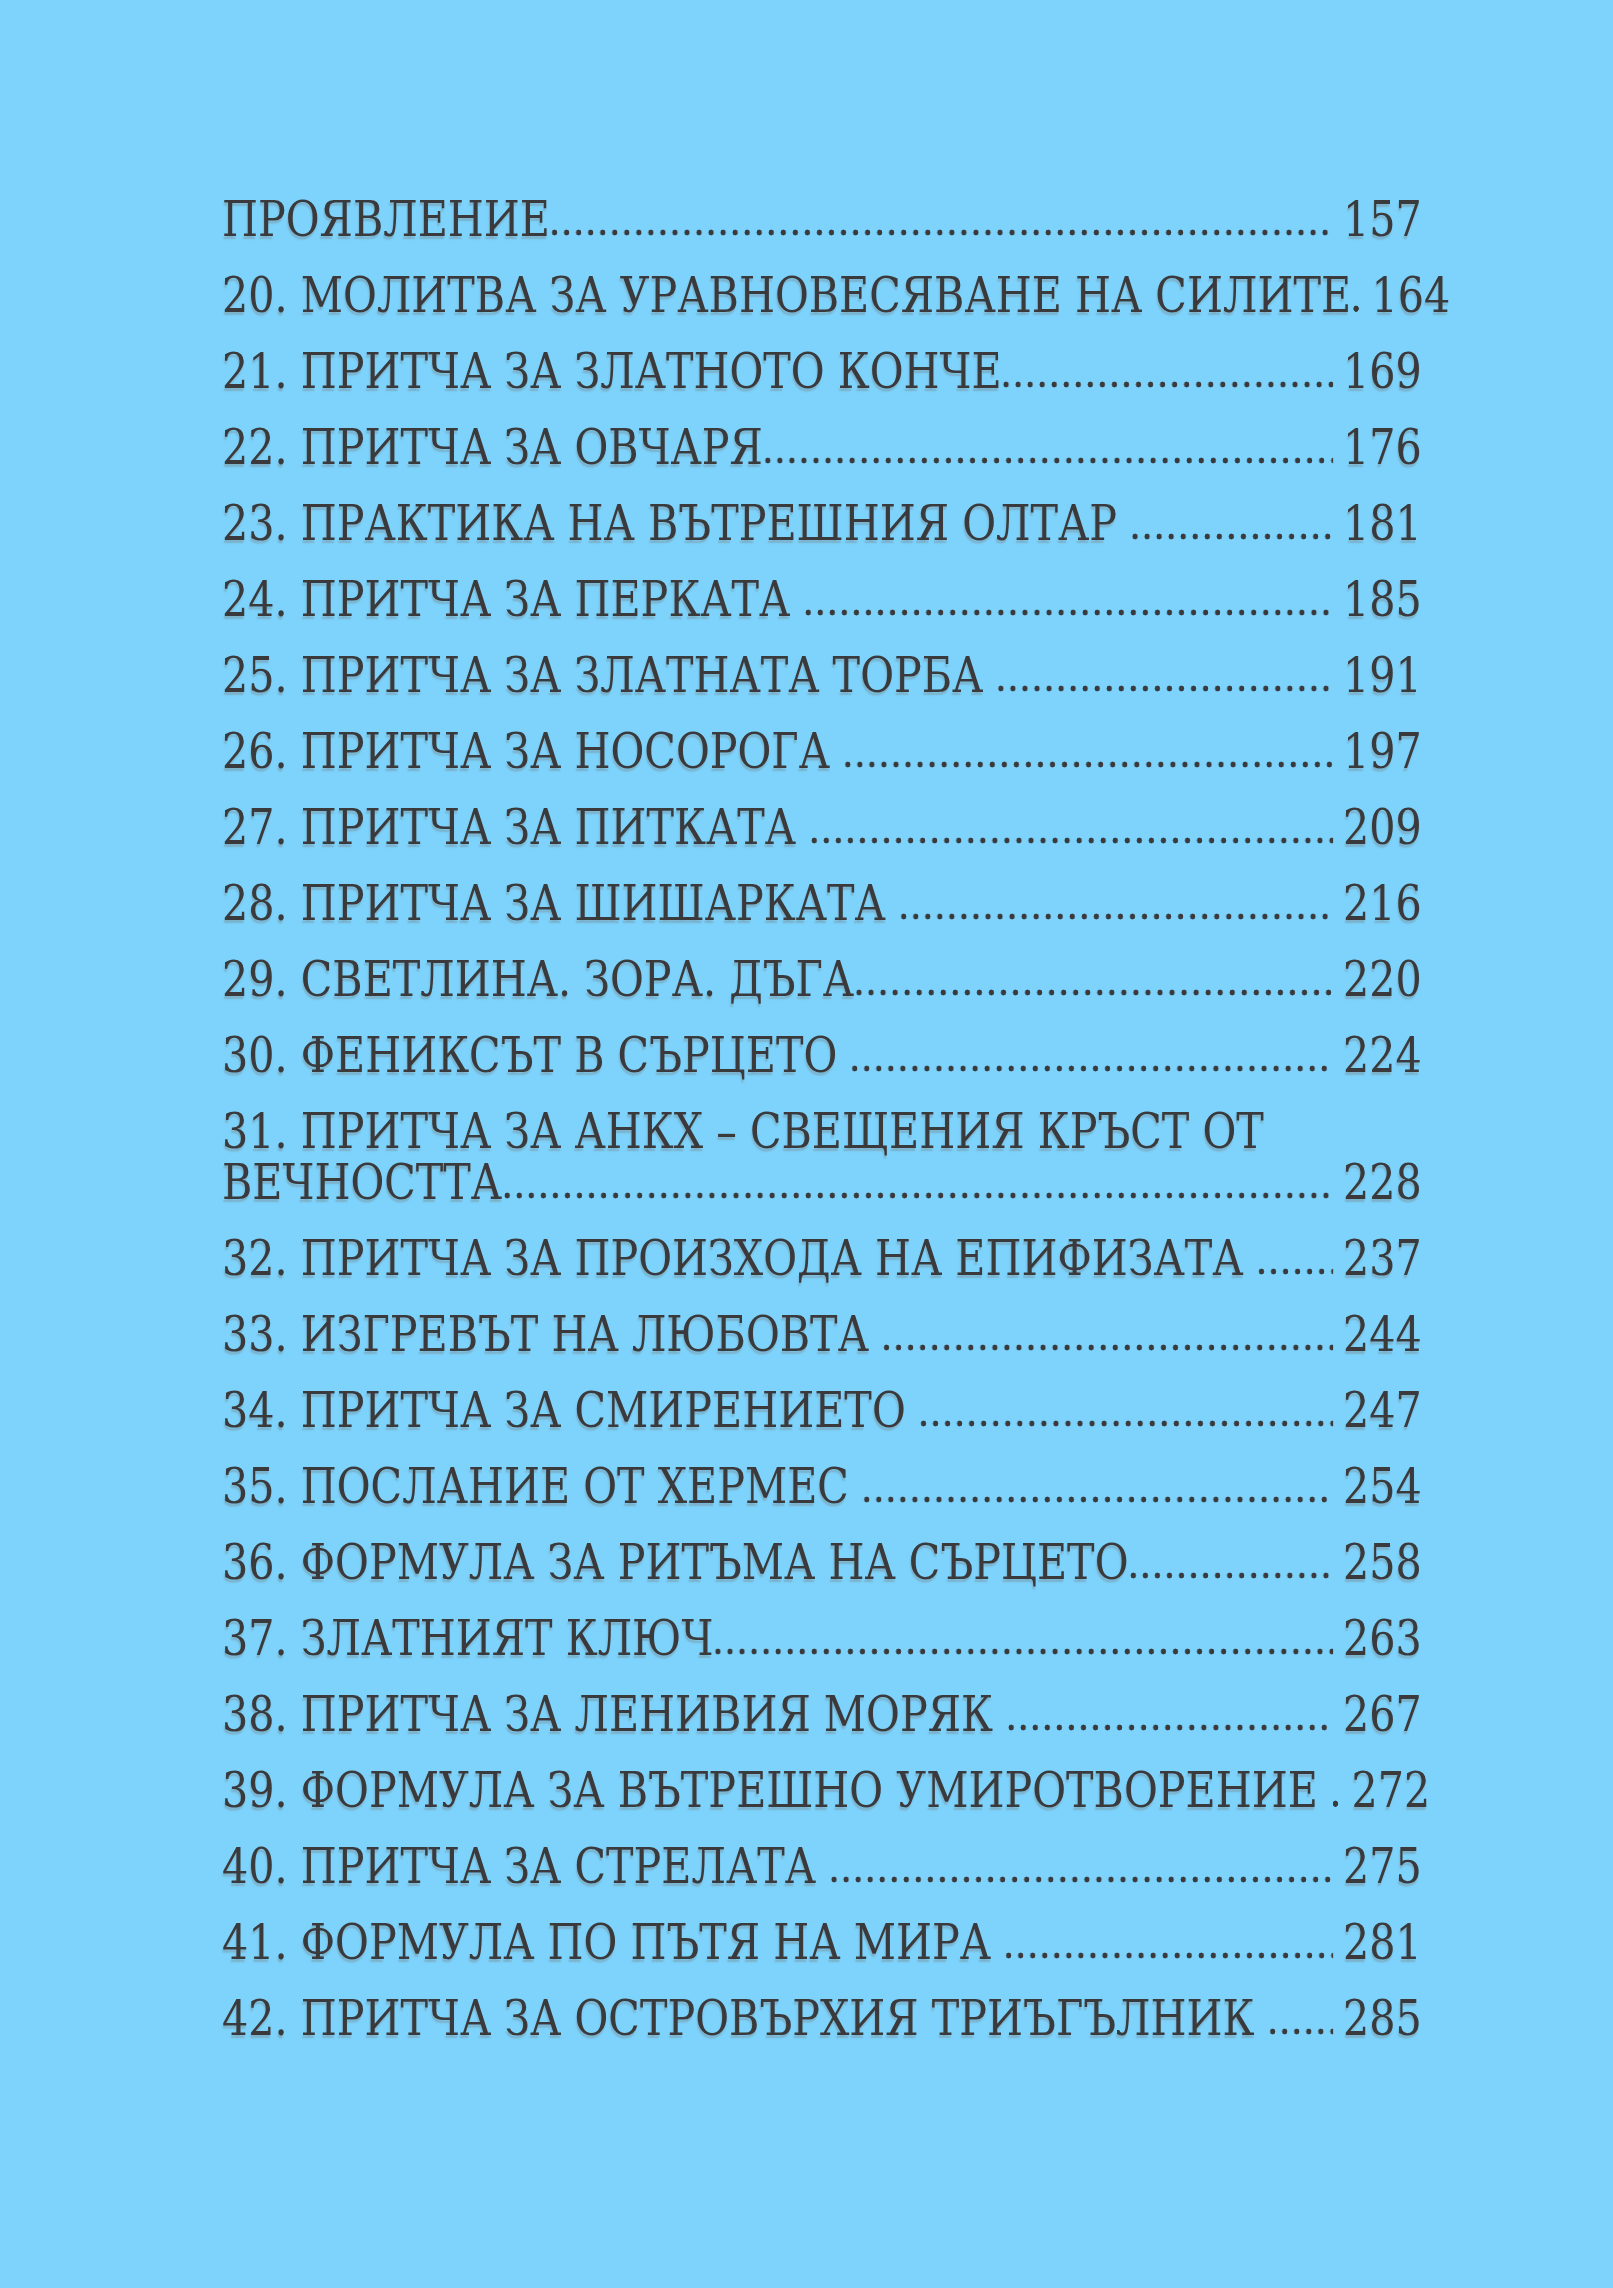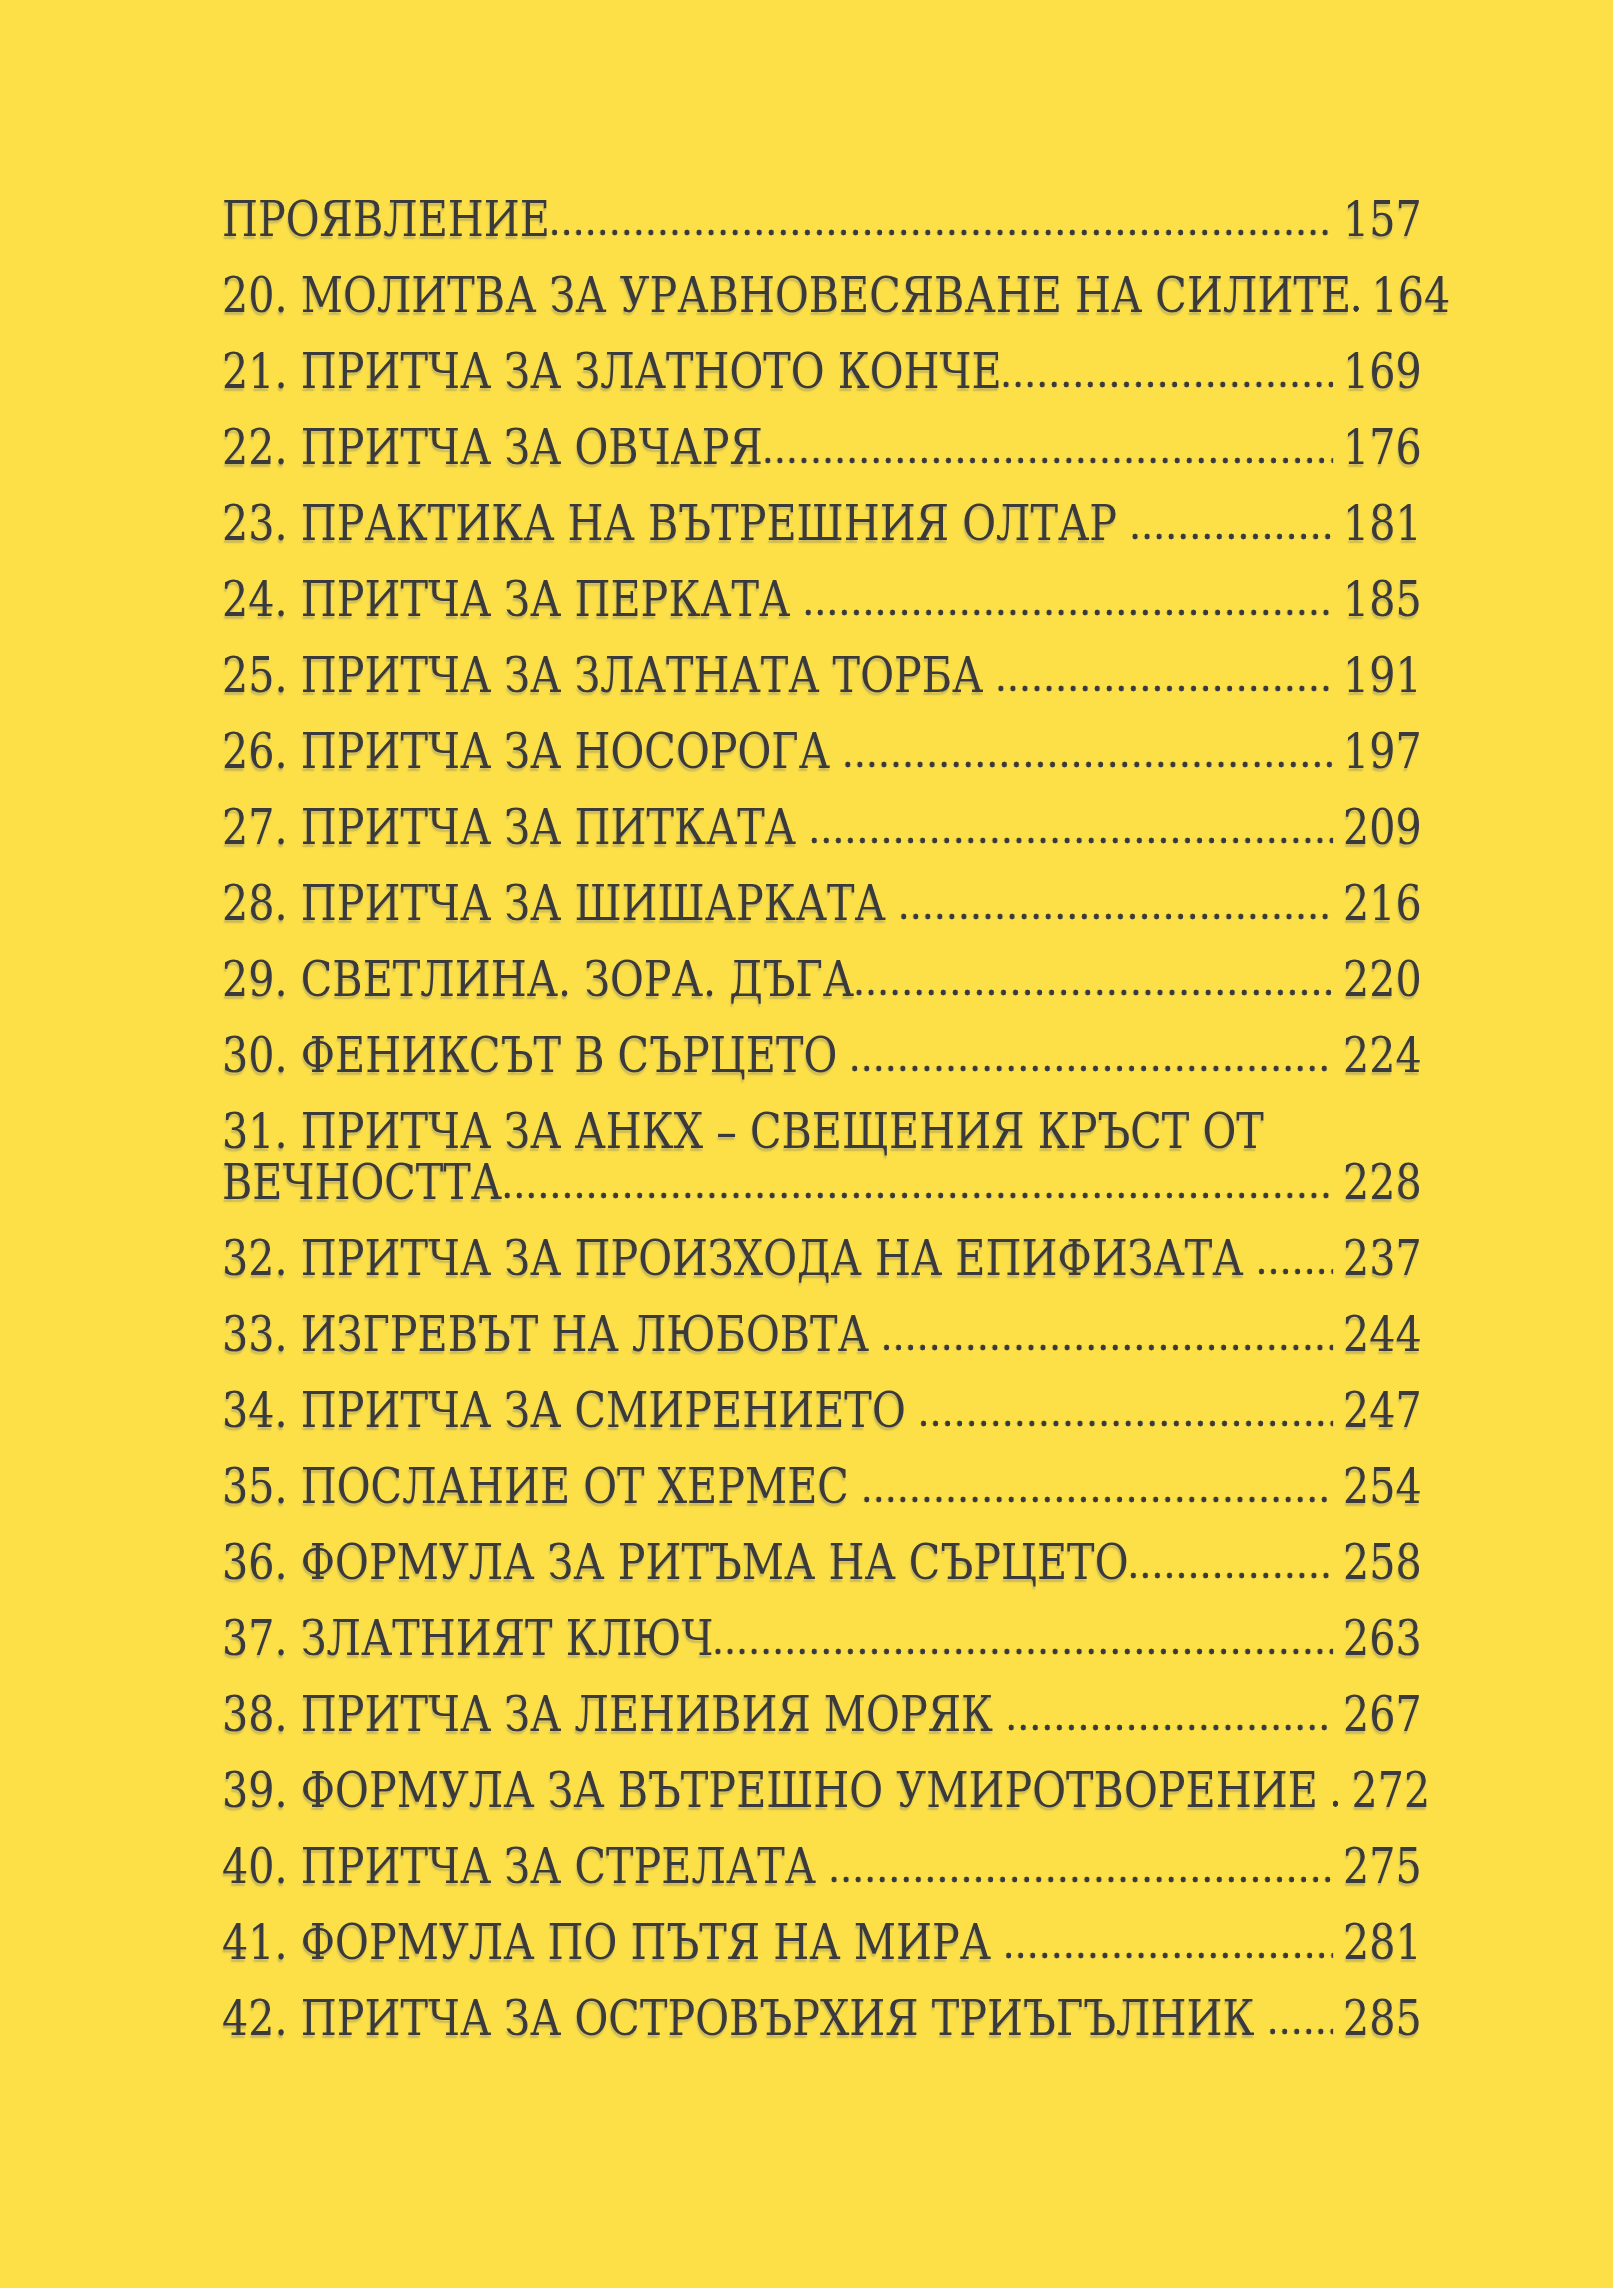--- a/index.html
+++ b/index.html
@@ -1,19 +1,19 @@
 <!DOCTYPE html>
 <html style="font-size:14.8px"><head>
 <meta charset="utf-8">
 <style>
   html,body { margin:0; padding:0; background:#e8e8e8; }
   .page {
     position:relative;
     width:1613px; height:2289px;
-    background:#fde047;
+    background:#7dd3fc;
     overflow:hidden;
     font-family:"DejaVu Serif","Liberation Serif",serif;
   }
   .toc {
     position:absolute;
     left:222px; top:194px;
     width:1395px;
     transform:scaleX(0.86);
     transform-origin:0 0;
     color:#3a3a3c;

